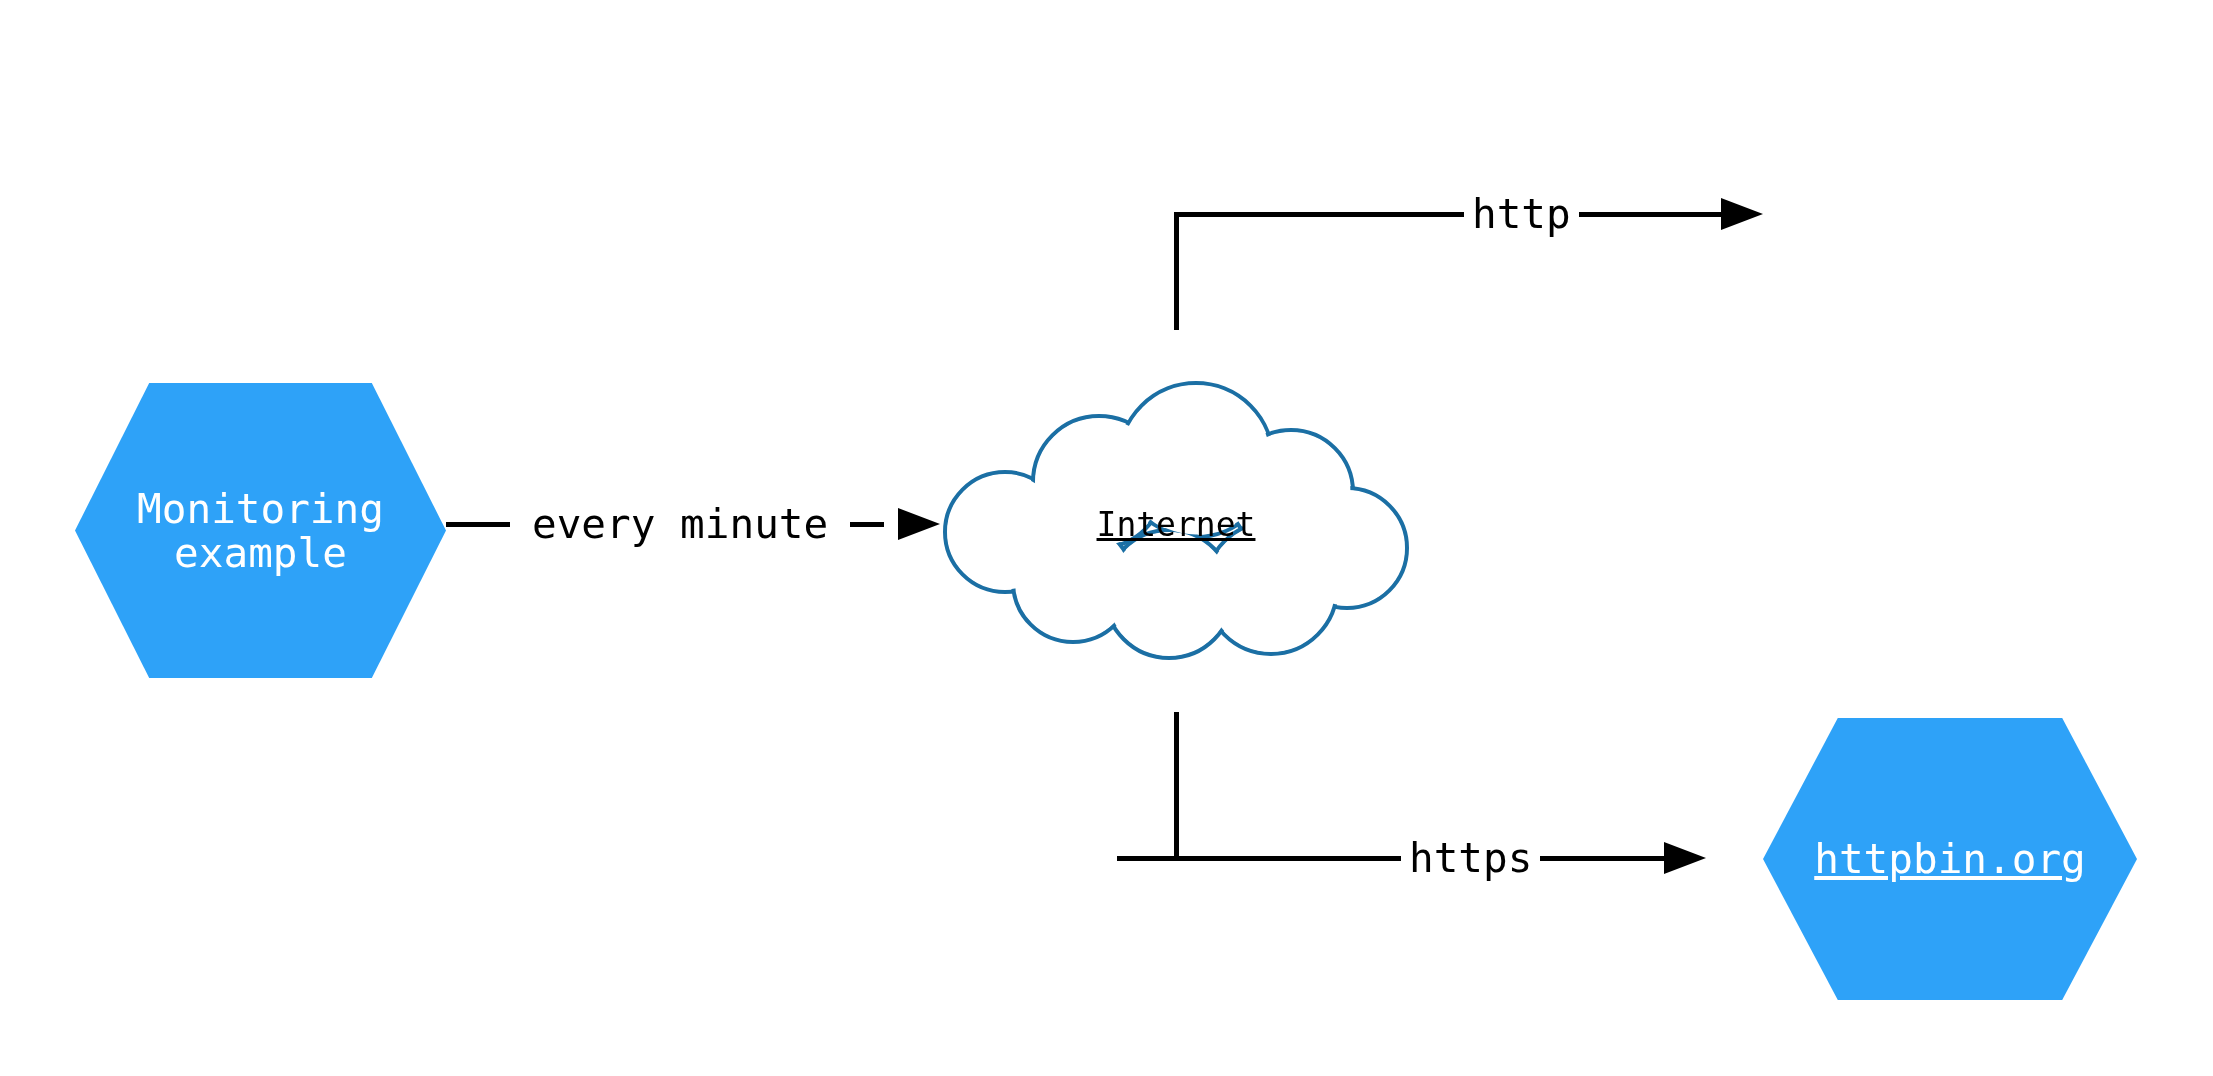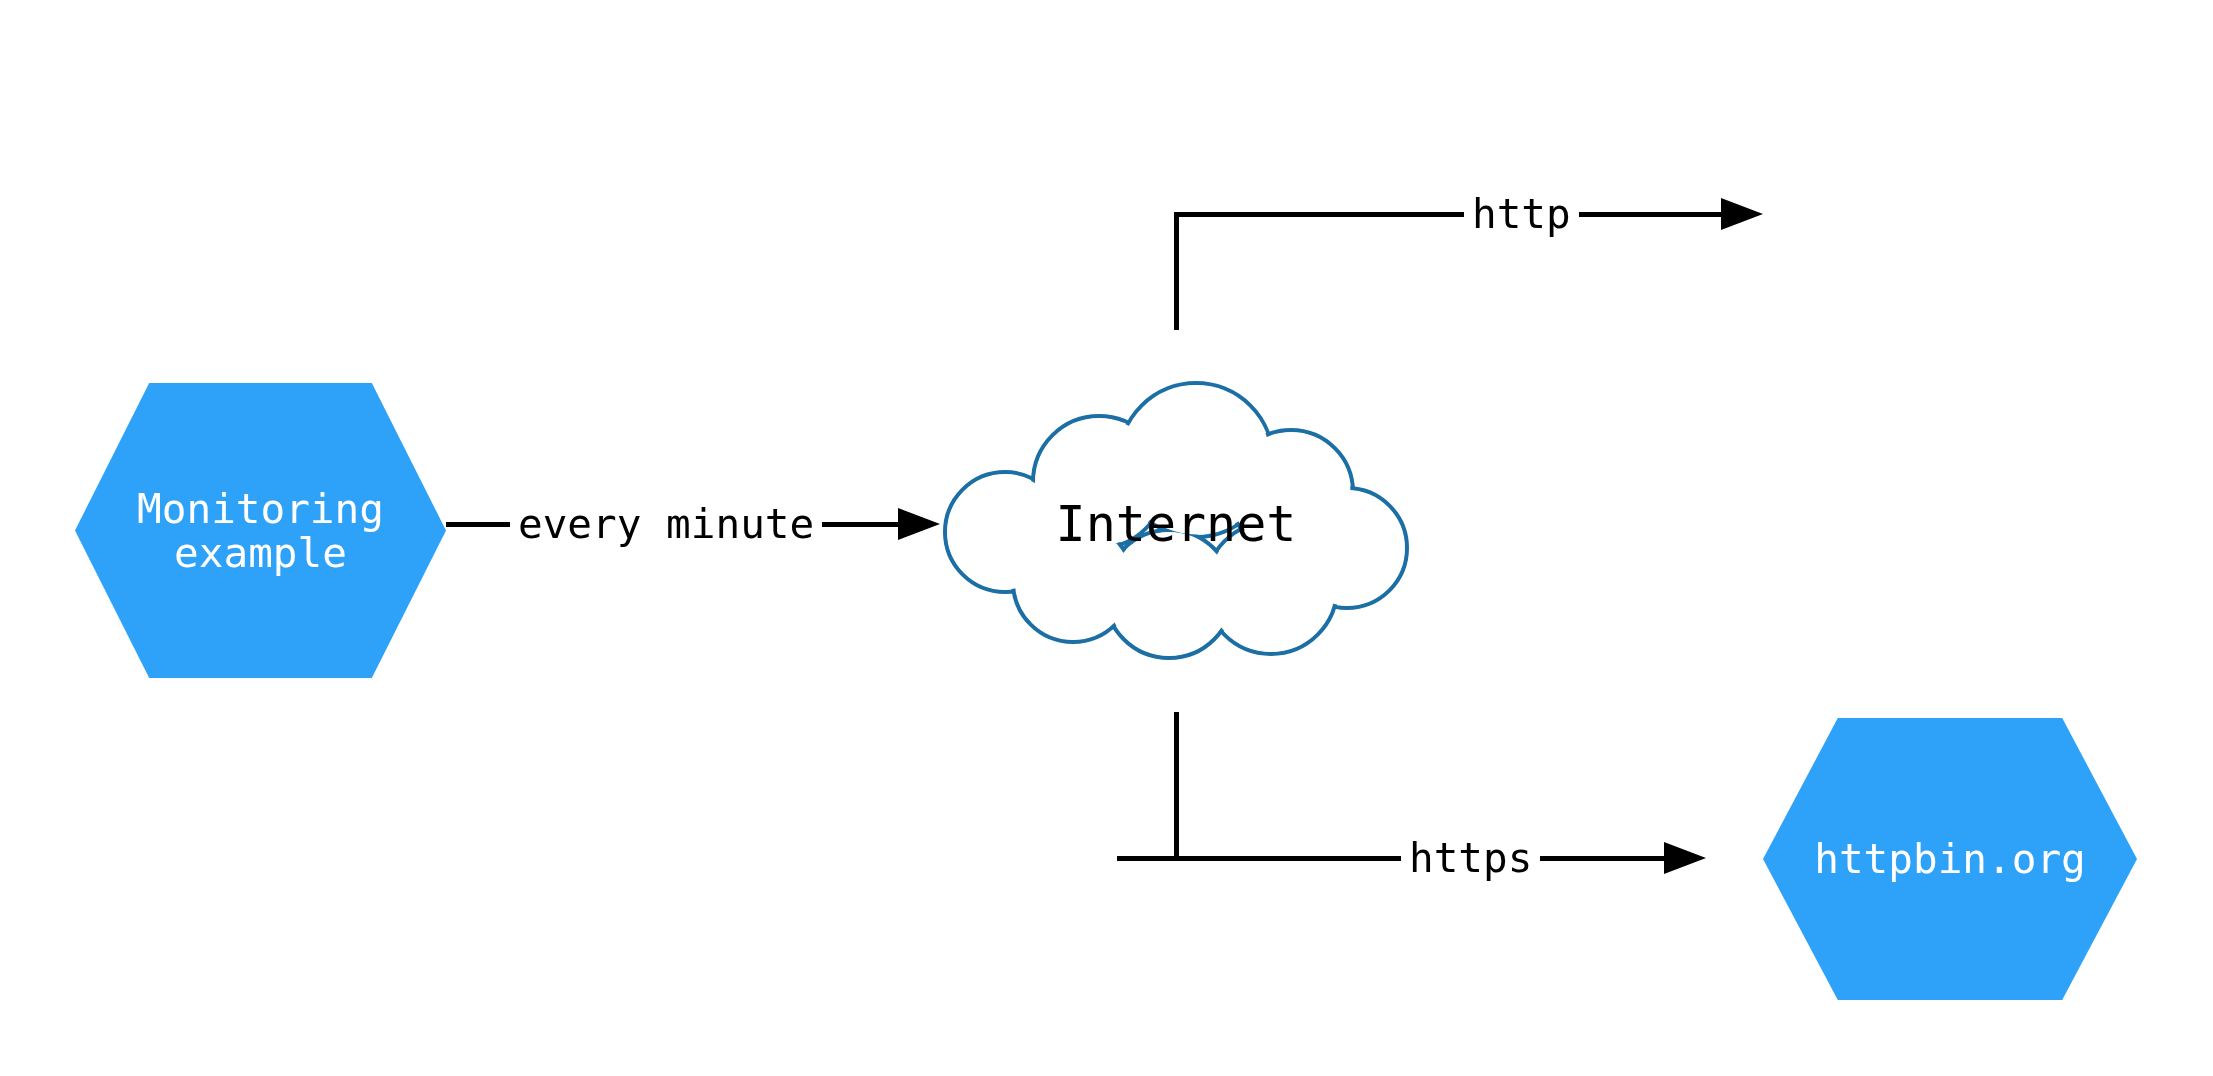--- a/index.html
+++ b/index.html
@@ -30,43 +30,44 @@
     flex-direction: column;
     align-items: center;
     justify-content: center;
     color: var(--node-text);
     font-size: 41px;
     line-height: 44px;
     text-align: center;
   }
   .hex-monitoring { left: 75px;   top: 383px; width: 371px; height: 295px; }
   .hex-example    { left: 1763px; top: 73px;  width: 374px; height: 281px; }
-  .hex-httpbin    { left: 1763px; top: 718px; width: 374px; height: 282px; }
+  .hex-httpbin    { left: 1763px; top: 718px; width: 374px; height: 282px; text-decoration: underline; }
 
   
   .cloud-wrap { position: absolute; left: 941px; top: 380px; width: 470px; height: 282px; }
   .cloud-wrap svg { display: block; }
   .cloud-outline circle { fill: var(--cloud-fill); stroke: var(--cloud-stroke); stroke-width: 4; }
   .cloud-mask circle { fill: var(--cloud-fill); stroke: none; }
   .cloud-label {
     position: absolute;
     left: 0; top: 0; width: 100%; height: 100%;
     display: flex; align-items: center; justify-content: center;
-    font-size: 50px; color: var(--edge-color);
+    font-size: 33px; color: var(--edge-color);
     padding-top: 6px;
+    text-decoration: underline;
   }
 
   
   .edge-h {
     position: absolute;
     display: flex;
     align-items: center;
     height: 46px;
   }
-  .edge-every-minute { left: 446px;  top: 501px; width: 494px; }
+  .edge-every-minute { left: 446px;  top: 501px; width: 494px; gap: 14px; }
   .edge-http-h       { left: 1174px; top: 191px; width: 589px; }
   .edge-https-h      { left: 1117px; top: 835px; width: 589px; }
 
   .seg { height: 5px; background: var(--edge-color); }
   .seg-fixed-64  { width: 64px; }
   .seg-fixed-290 { width: 290px; }
   .seg-fixed-284 { width: 284px; }
   .seg-flex { flex: 1; }
 
   .edge-label {

